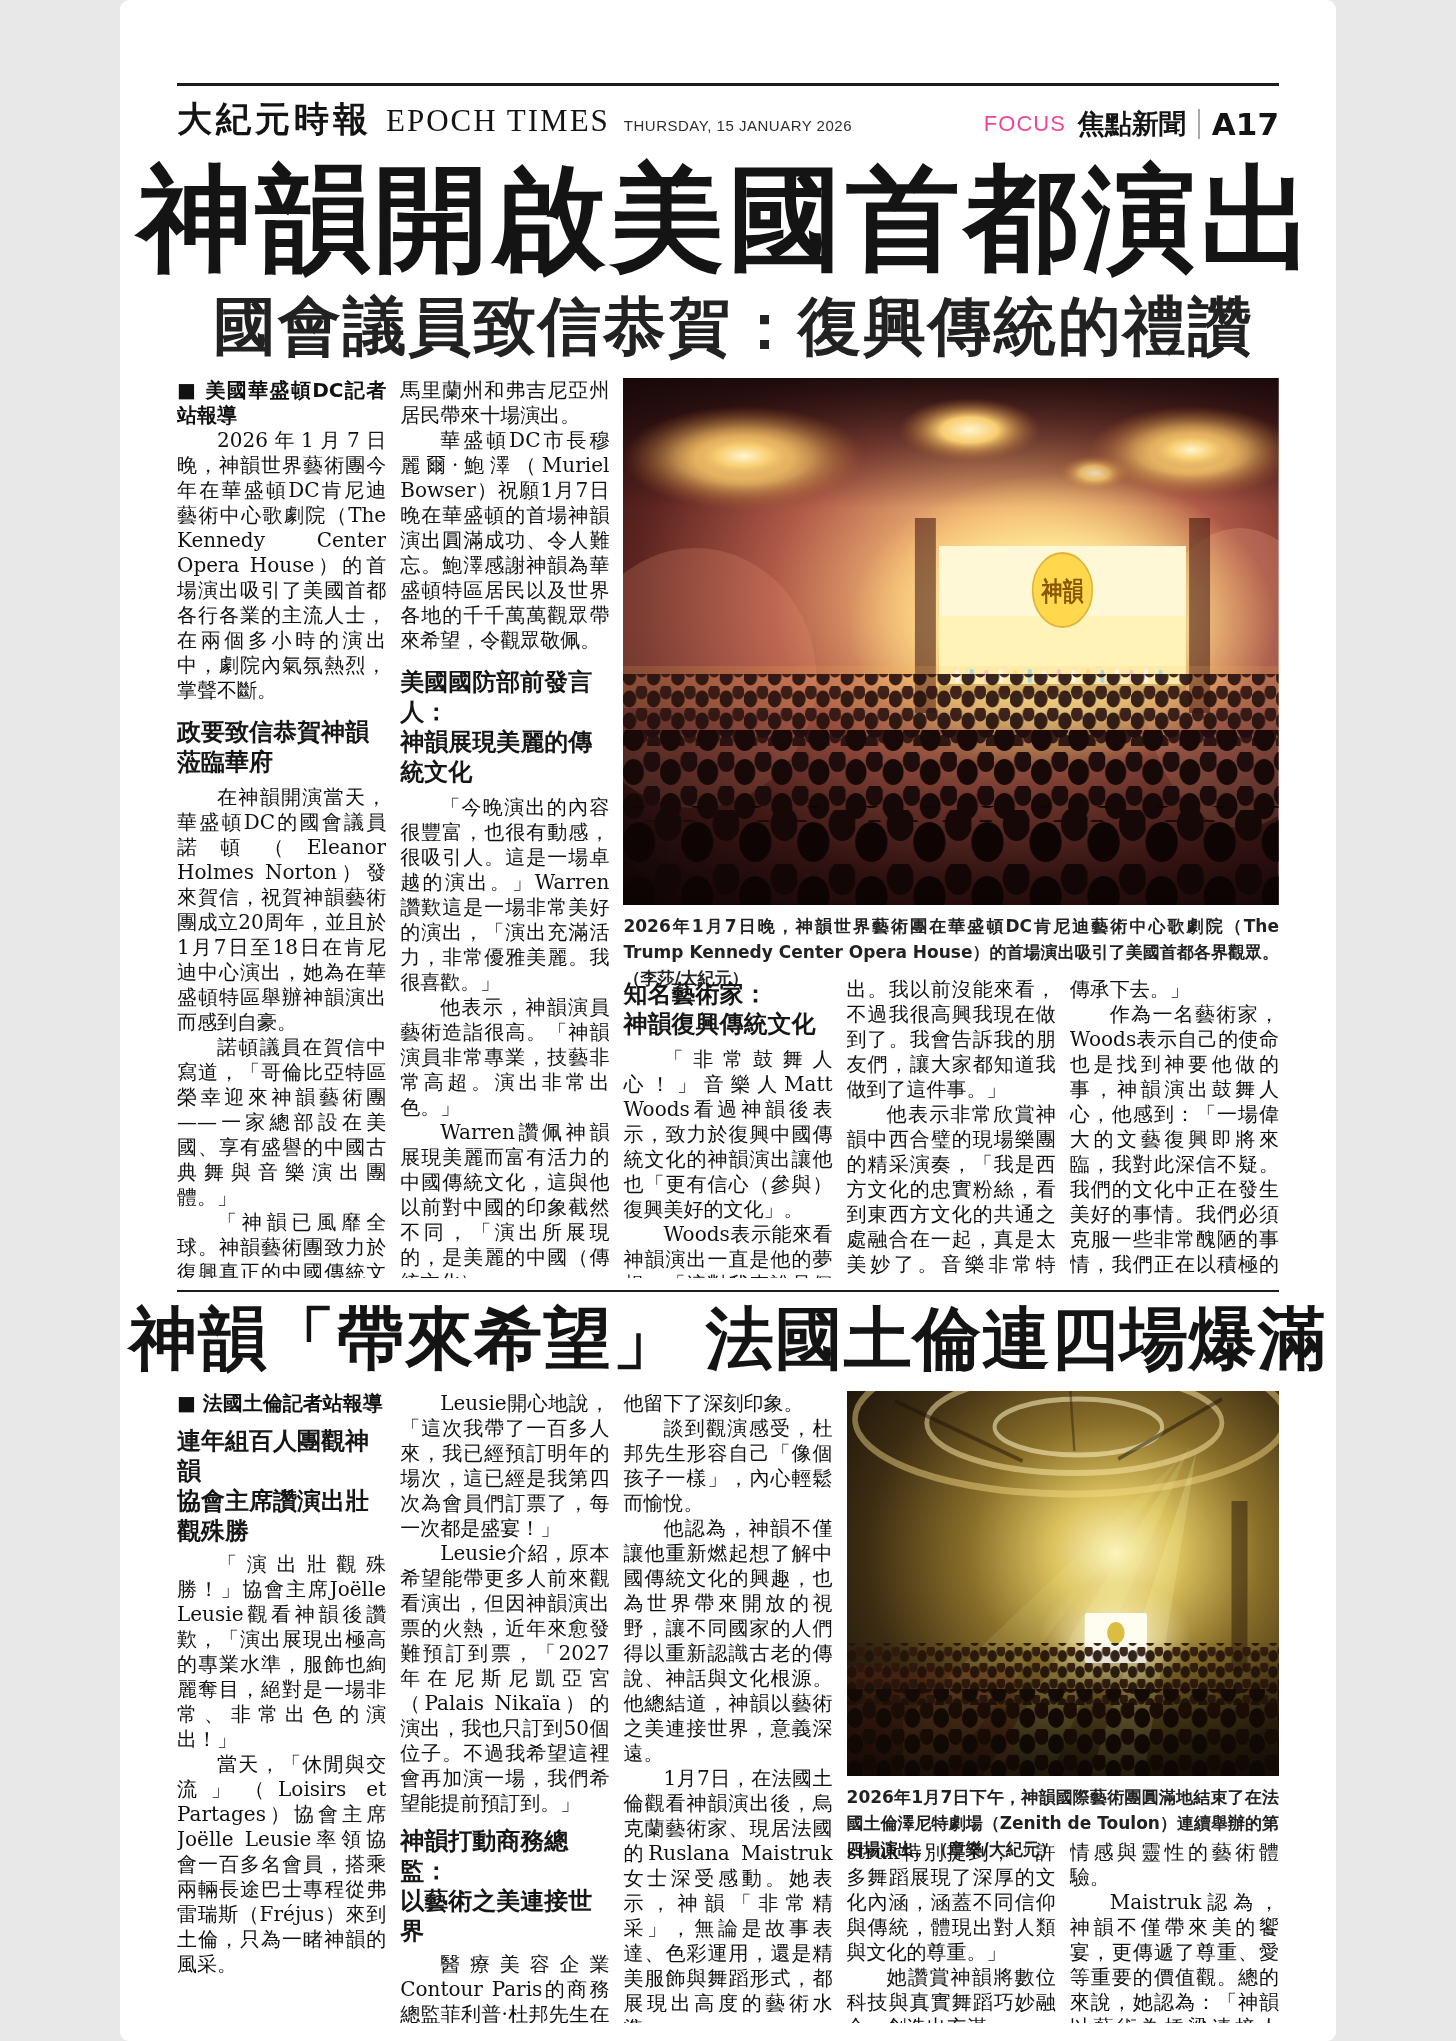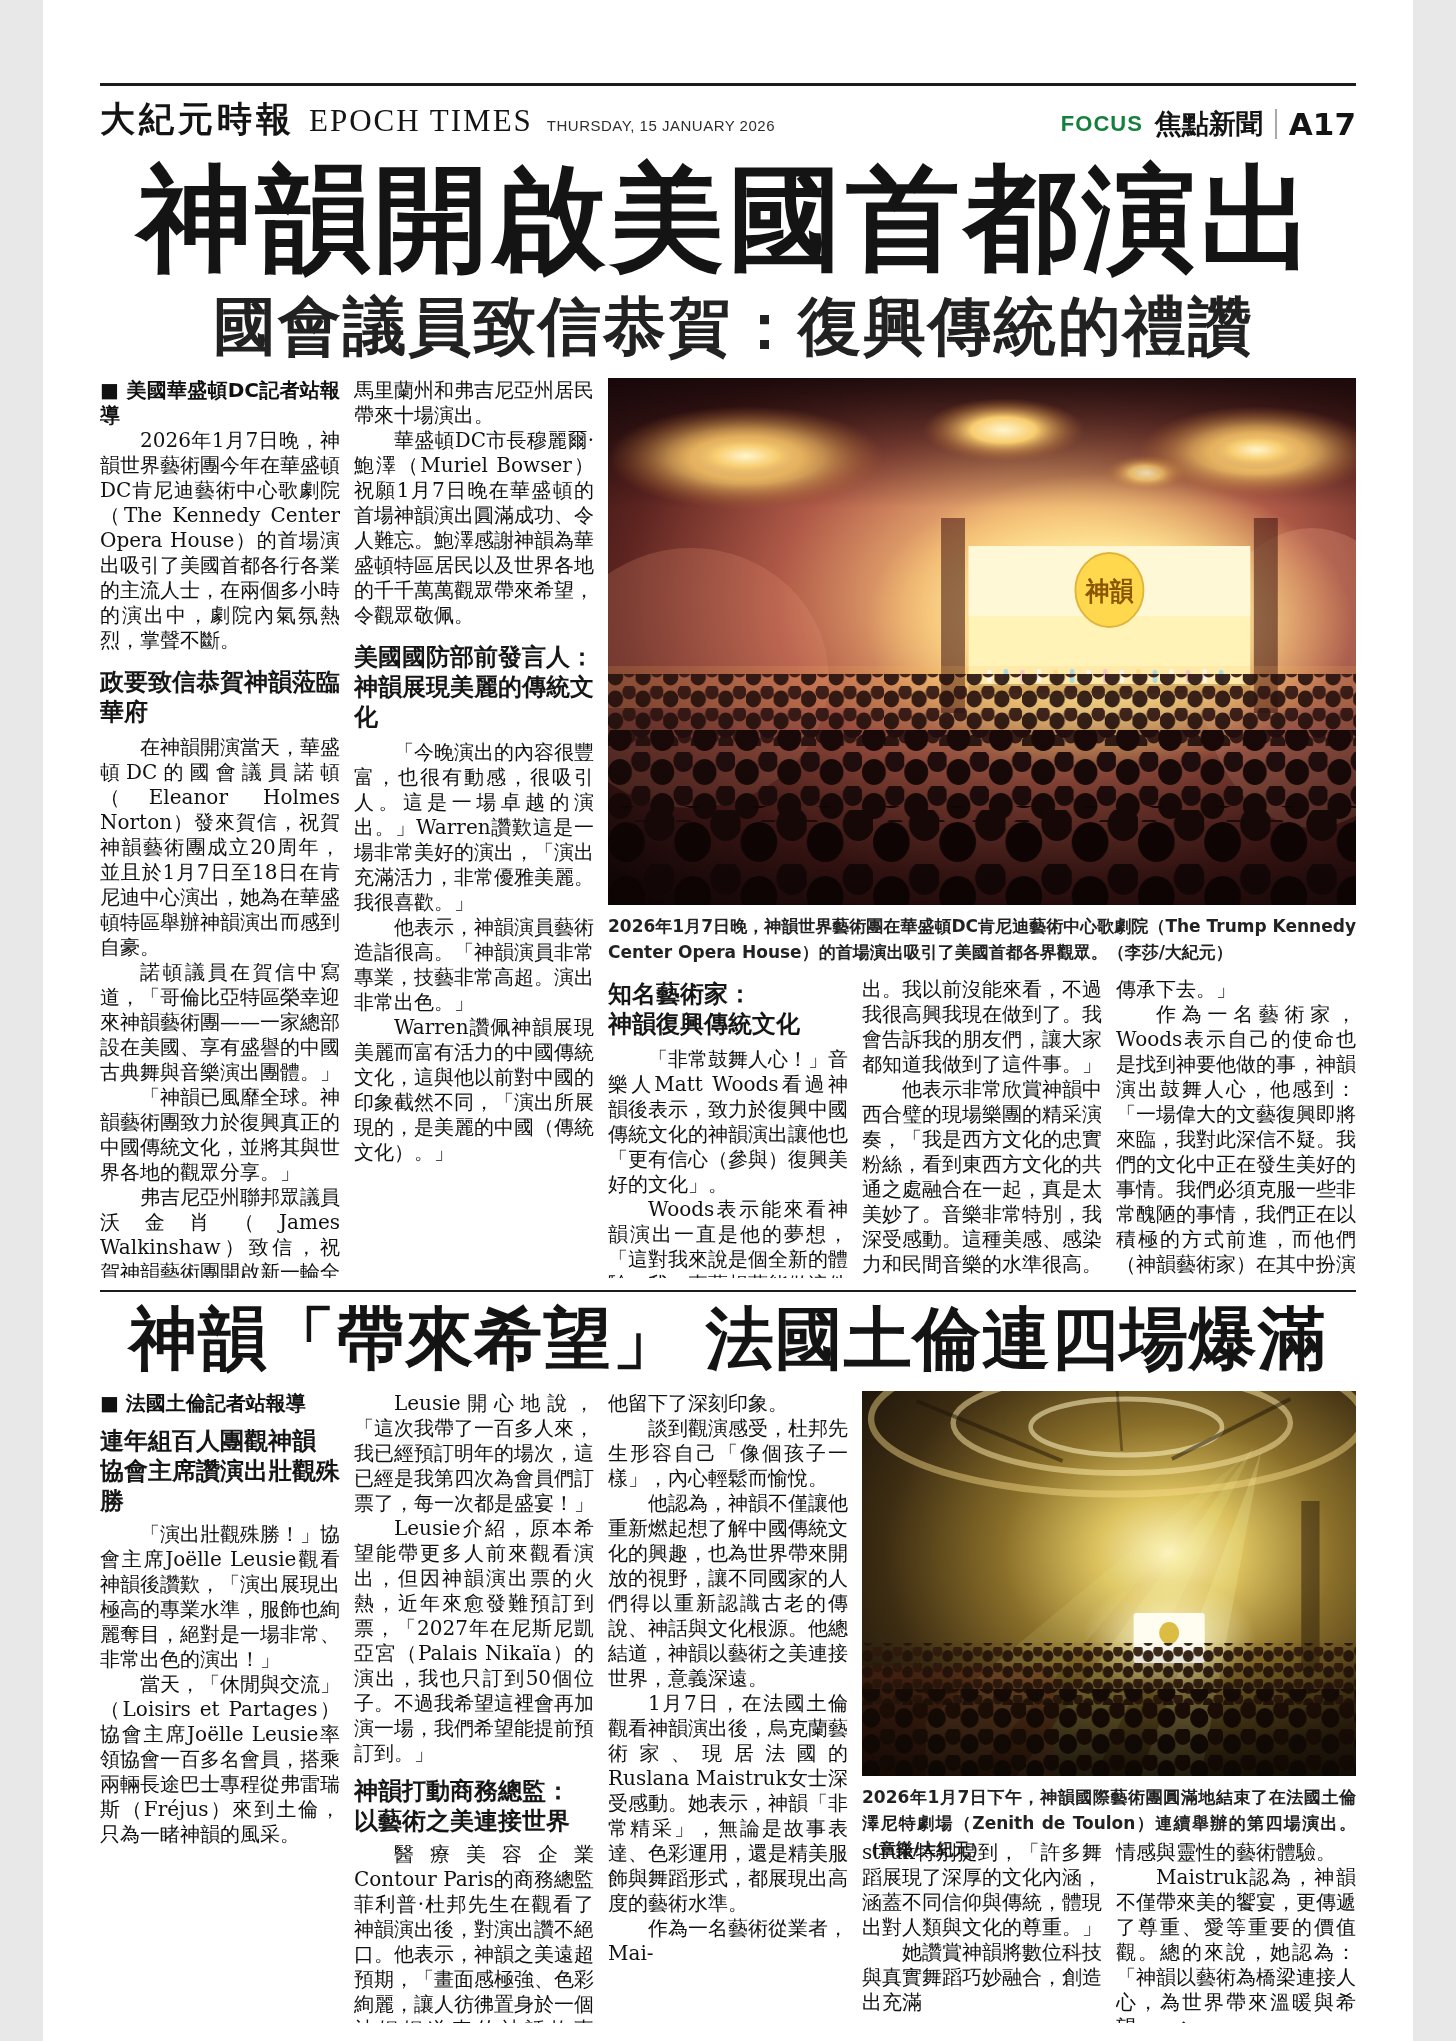--- a/index.html
+++ b/index.html
@@ -1,26 +1,26 @@
 <!DOCTYPE html>
 <html><head>
 <meta charset="utf-8">
 <style>
   html,body{margin:0;padding:0;background:#e8e8e8;}
-  .page{width:1370px;height:2041px;background:#fff;position:relative;overflow:hidden;
-        margin:0 auto;color:#141414;font-family:"DejaVu Serif","Liberation Serif",serif;}
+  .page{width:1216px;height:2041px;background:#fff;position:relative;overflow:hidden;
+        margin:0 auto;color:#141414;font-family:"DejaVu Serif","Liberation Serif",serif;border-radius:9px;}
   .toprule{border-top:3px solid #1c1c1c;margin:83px 57px 0;}
   
   .masthead{display:flex;align-items:baseline;justify-content:space-between;margin:10px 57px 2px;}
   .mh-left{display:flex;align-items:baseline;gap:14px;}
   .mh-cn{font-size:35px;font-weight:900;letter-spacing:4px;font-family:"DejaVu Serif",serif;}
   .mh-en{font-size:31px;font-family:"Liberation Serif","DejaVu Serif",serif;letter-spacing:2px;}
   .mh-date{font-size:15px;font-family:"Liberation Sans","DejaVu Sans",sans-serif;color:#2e2e2e;letter-spacing:.5px;}
   .mh-right{display:flex;align-items:center;gap:12px;}
-  .mh-focus{font-size:22px;font-weight:700;color:#15803d;font-family:"Liberation Sans","DejaVu Sans",sans-serif;letter-spacing:1px;}
+  .mh-focus{font-size:22px;font-weight:400;color:#ec4899;font-family:"Liberation Sans","DejaVu Sans",sans-serif;letter-spacing:1px;}
   .mh-section{font-size:27px;font-weight:800;font-family:"DejaVu Sans","Liberation Sans",sans-serif;}
   .mh-bar{width:2px;height:30px;background:#aaa;}
   .mh-page{font-size:31px;font-weight:900;font-family:"DejaVu Sans","Liberation Sans",sans-serif;}
   
   .headline1{font-size:114px;line-height:1.22;font-weight:900;text-align:center;margin:6px 0 0;
              font-family:"DejaVu Serif","Liberation Serif",serif;letter-spacing:4px;}
   .subheadline1{font-size:63px;line-height:1.18;font-weight:700;text-align:center;margin:2px 0 14px;
              font-family:"DejaVu Sans","Liberation Sans",sans-serif;letter-spacing:2px;color:#222;padding-left:10px;}
   .headline2{font-size:68px;line-height:1.15;font-weight:900;text-align:center;margin:8px 0 12px;
              font-family:"DejaVu Sans","Liberation Sans",sans-serif;letter-spacing:1px;}

